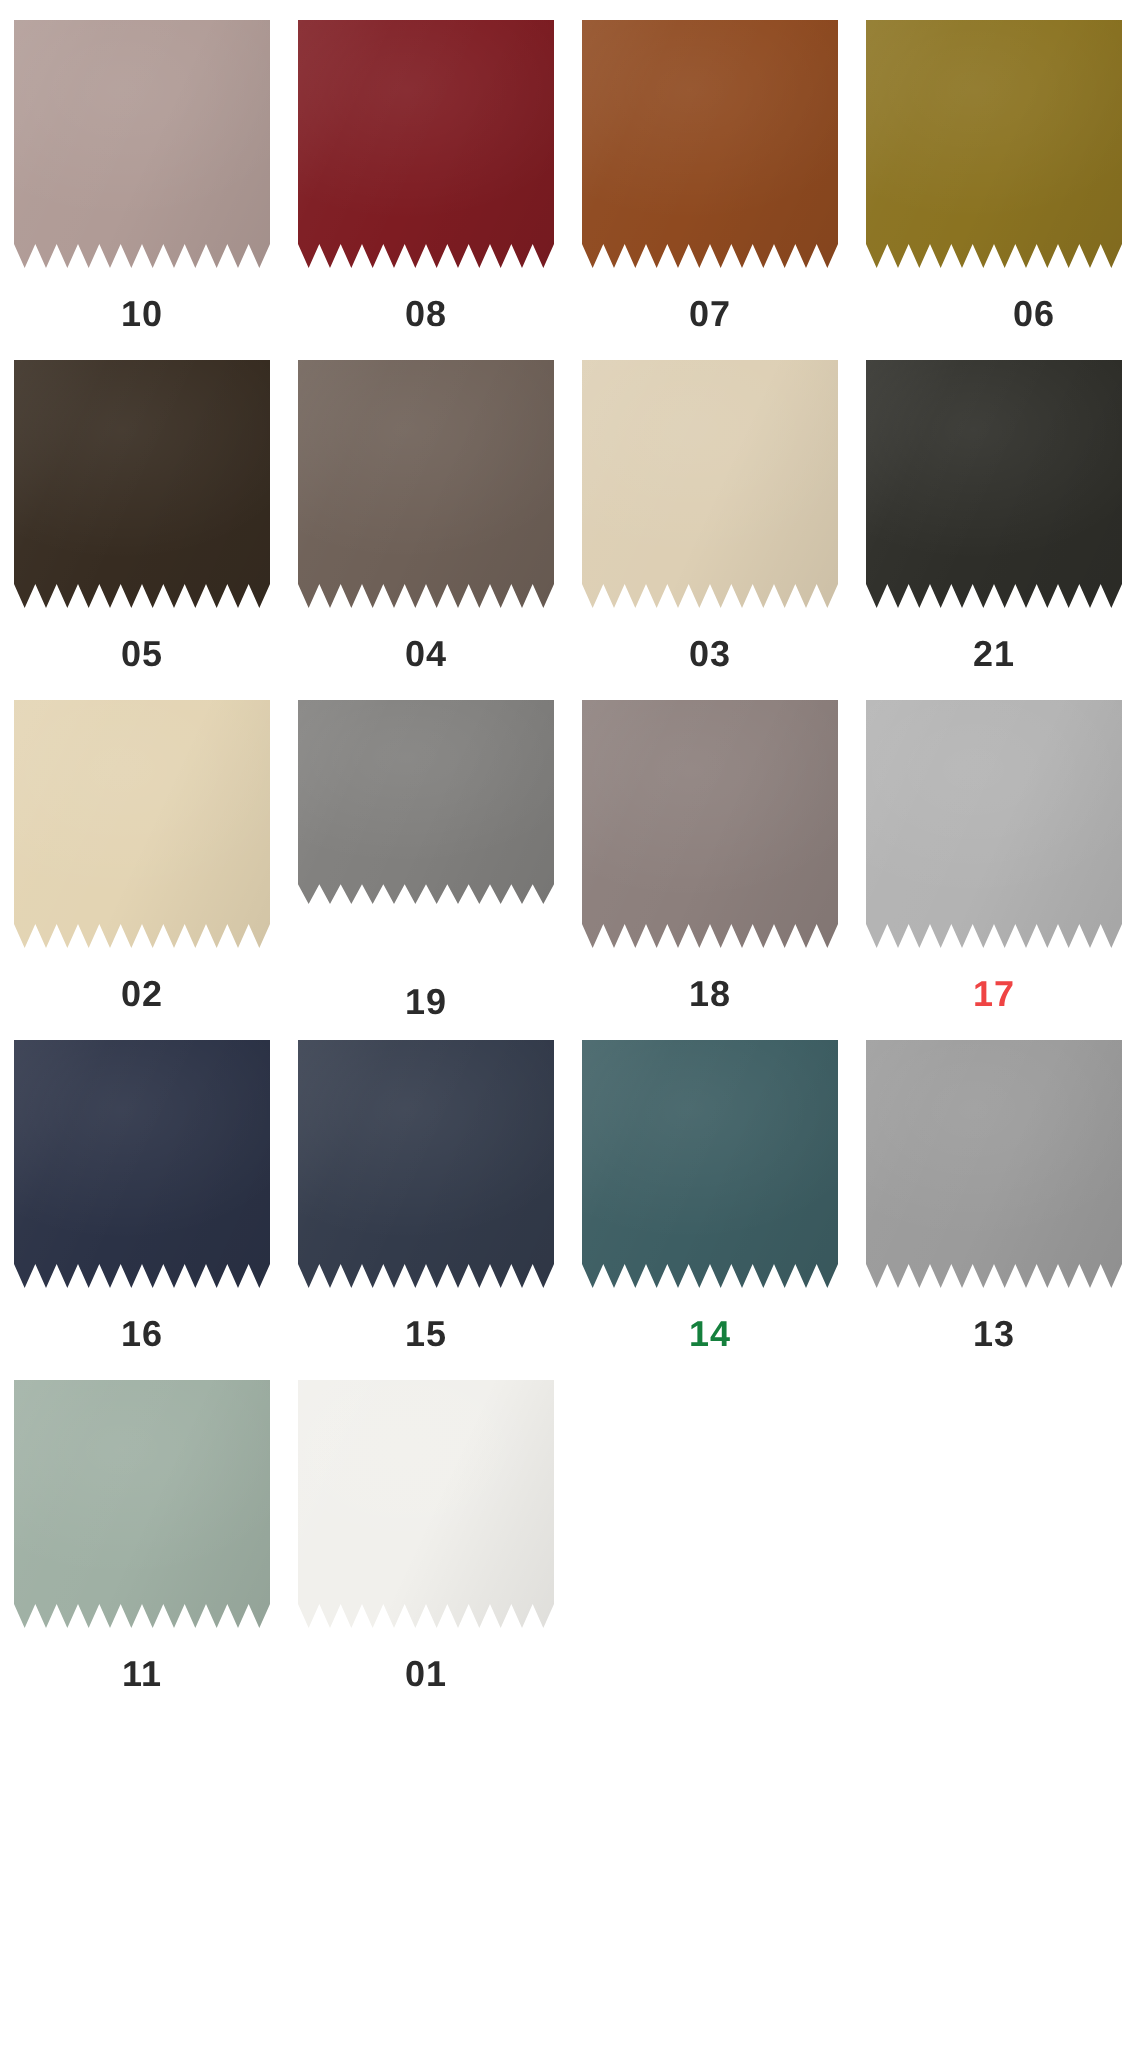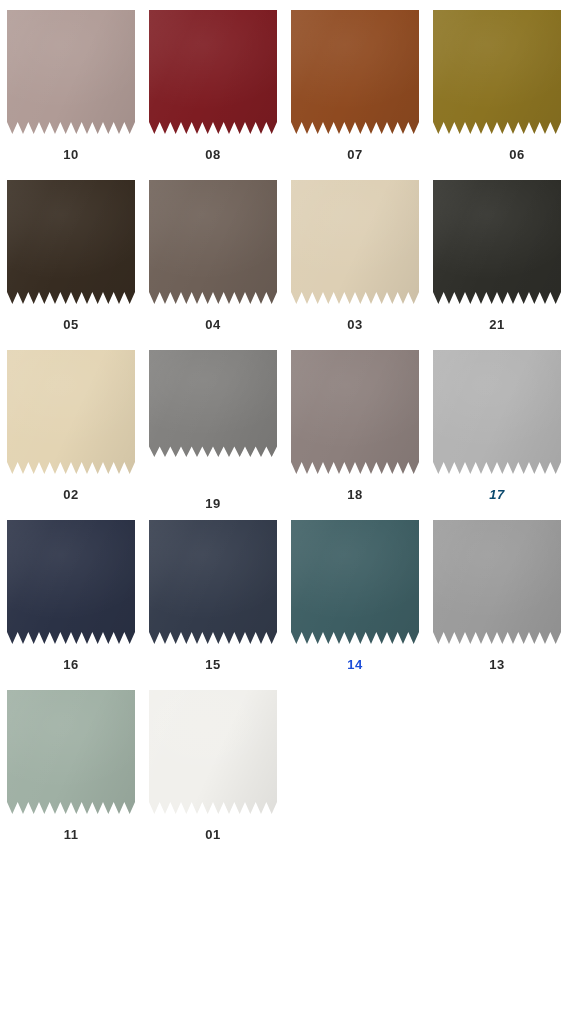--- a/index.html
+++ b/index.html
@@ -84,21 +84,21 @@
         rgba(0,0,0,0.045) 78%,
         rgba(0,0,0,0.075) 100%),
       radial-gradient(ellipse 120% 85% at 42% 28%,
         rgba(255,255,255,0.07) 0%,
         rgba(255,255,255,0.00) 62%);
     pointer-events: none;
   }
 
   .swatch-label {
     margin-top: 14px;
-    font-size: 13px;
+    font-size: 18px;
     font-weight: bold;
     color: #2b2b2b;
     letter-spacing: 0.5px;
     line-height: 1;
     text-align: center;
   }
 </style>
 </head>
 <body style="background: rgb(255, 255, 255);">
 
@@ -166,39 +166,39 @@
     <div class="swatch-cell">
       <div class="swatch-chip" style="background-color: rgb(140, 127, 124);">
         <div class="sheen"></div>
       </div>
       <div class="swatch-label" style="color: rgb(43, 43, 43);">18</div>
     </div>
     <div class="swatch-cell">
       <div class="swatch-chip" style="background-color: rgb(179, 179, 179);">
         <div class="sheen"></div>
       </div>
-      <div class="swatch-label" style="color: #0c4a6e; font-style: italic;">17</div>
+      <div class="swatch-label" style="color: #ef4444;">17</div>
     </div>
     <div class="swatch-cell">
       <div class="swatch-chip" style="background-color: rgb(43, 50, 70);">
         <div class="sheen"></div>
       </div>
       <div class="swatch-label" style="color: rgb(43, 43, 43);">16</div>
     </div>
     <div class="swatch-cell">
       <div class="swatch-chip" style="background-color: rgb(51, 59, 75);">
         <div class="sheen"></div>
       </div>
       <div class="swatch-label" style="color: rgb(43, 43, 43);">15</div>
     </div>
     <div class="swatch-cell">
       <div class="swatch-chip" style="background-color: rgb(61, 94, 99);">
         <div class="sheen"></div>
       </div>
-      <div class="swatch-label" style="color: #1d4ed8;">14</div>
+      <div class="swatch-label" style="color: #15803d;">14</div>
     </div>
     <div class="swatch-cell">
       <div class="swatch-chip" style="background-color: rgb(155, 155, 155);">
         <div class="sheen"></div>
       </div>
       <div class="swatch-label" style="color: rgb(43, 43, 43);">13</div>
     </div>
     <div class="swatch-cell">
       <div class="swatch-chip" style="background-color: rgb(159, 176, 164);">
         <div class="sheen"></div>

